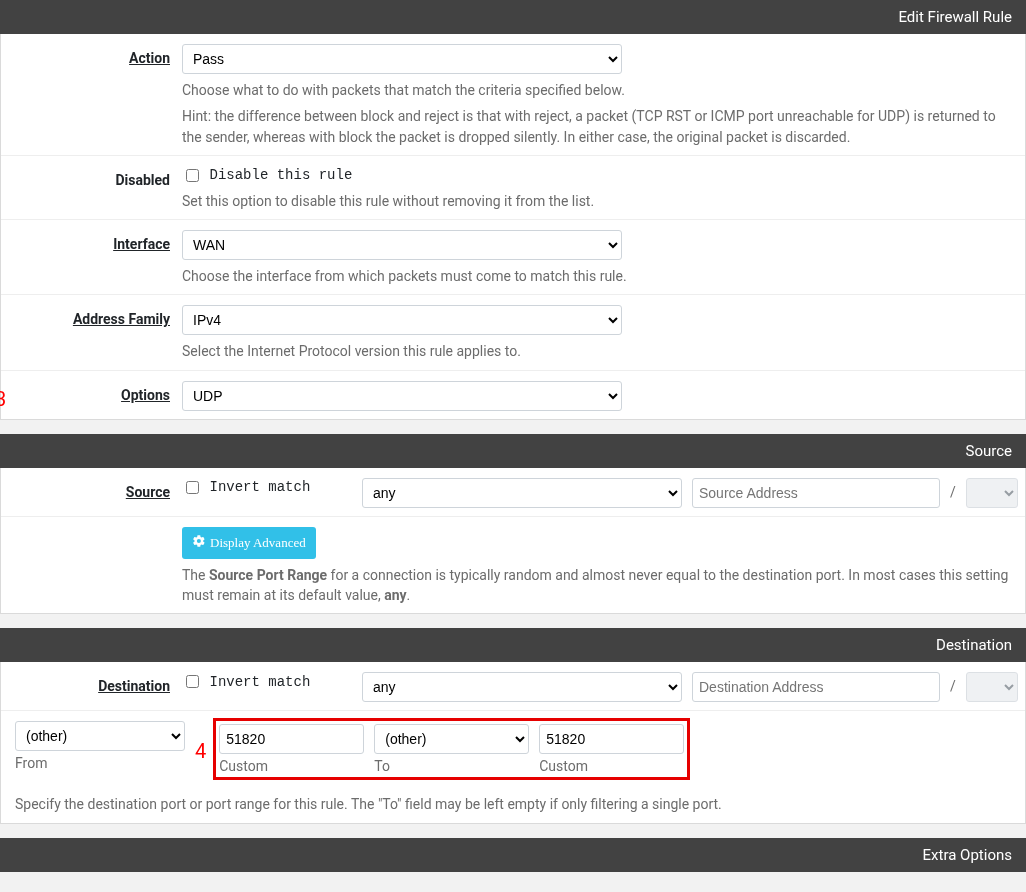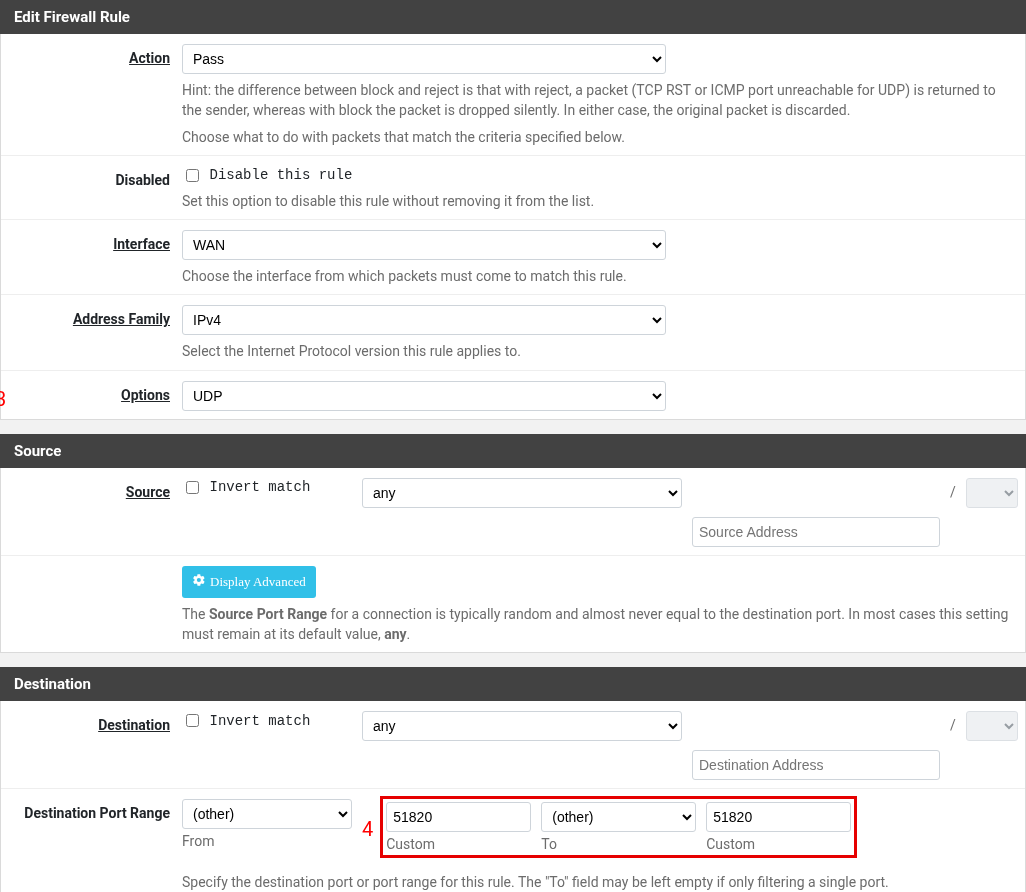--- a/index.html
+++ b/index.html
@@ -11,23 +11,24 @@
     width: 1026px;
   }
   .panel {
     background: #fff;
     border: 1px solid #dadada;
     border-top: none;
   }
   .header-bar {
     background: #424242;
     color: #fff;
-    font-weight: bold;
+    font-weight: normal;
     padding: 8px 14px;
     font-size: 15px;
+    text-align: right;
   }
   .row {
     display: flex;
     padding: 10px 14px 8px 14px;
     border-bottom: 1px solid #eee;
   }
   .row.no-border { border-bottom: none; }
   .label-col {
     width: 155px;
     flex: 0 0 155px;
@@ -44,21 +45,21 @@
   .ctrl-col {
     flex: 1;
   }
   .help {
     color: #6c6c6c;
     font-size: 14px;
     margin-top: 6px;
     line-height: 1.45;
   }
   select.wide {
-    width: 484px;
+    width: 440px;
   }
   select, input[type="text"] {
     padding: 4px 6px;
     border: 1px solid #ced4da;
     border-radius: 3px;
     font-size: 14px;
     background: #fff;
     height: 30px;
     box-sizing: border-box;
   }
@@ -88,21 +89,20 @@
     display:inline-block;
   }
   .gap { height: 14px; background:#f2f2f2; }
   .flexline { display:flex; gap:10px; align-items:flex-start; }
   .subcol { display:flex; flex-direction:column; }
   .subcol-label { color:#6c6c6c; font-size:14px; margin-top:4px; }
   .addr-disabled {
     background:#e9ecef;
     color:#6c757d;
     width:248px;
-    margin-top:39px;
   }
   .sel-mini { width:170px; }
   .annot {
     position:absolute;
     left: -20px;
     color:#ff0000;
     font-size:20px;
     font-weight:normal;
   }
   .redbox {
@@ -119,22 +119,22 @@
 
 <div class="header-bar">Edit Firewall Rule</div>
 <div class="panel">
 
   <div class="row">
     <div class="label-col"><span class="label-link">Action</span></div>
     <div class="ctrl-col">
       <select class="wide">
         <option>Pass</option>
       </select>
+      <div class="help">Choose what to do with packets that match the criteria specified below.</div>
       <div class="help">Hint: the difference between block and reject is that with reject, a packet (TCP RST or ICMP port unreachable for UDP) is returned to the sender, whereas with block the packet is dropped silently. In either case, the original packet is discarded.</div>
-      <div class="help">Choose what to do with packets that match the criteria specified below.</div>
     </div>
   </div>
 
   <div class="row">
     <div class="label-col"><b>Disabled</b></div>
     <div class="ctrl-col">
       <label>
         <input type="checkbox" style="">
         <span class="cb-label">Disable this rule</span>
       </label>
@@ -246,23 +246,20 @@
         </div>
         <div class="subcol" style="padding-top:6px;color:#6c6c6c;">/</div>
         <div class="subcol">
           <select style="width:52px;background:#e9ecef;color:#6c757d;" disabled=""><option></option></select>
         </div>
       </div>
     </div>
   </div>
 
   <div class="row no-border" style="position:relative;">
-    <div class="label-col" style="padding-top:6px;">
-      <b>Destination Port Range</b>
-    </div>
     <div class="ctrl-col">
       <div class="flexline" style="align-items:flex-start;">
         <div class="subcol">
           <select class="sel-mini">
             <option>(other)</option>
           </select>
           <span class="subcol-label">From</span>
         </div>
         <span class="annot" style="position:static;align-self:center;">4</span>
         <span class="redbox">

